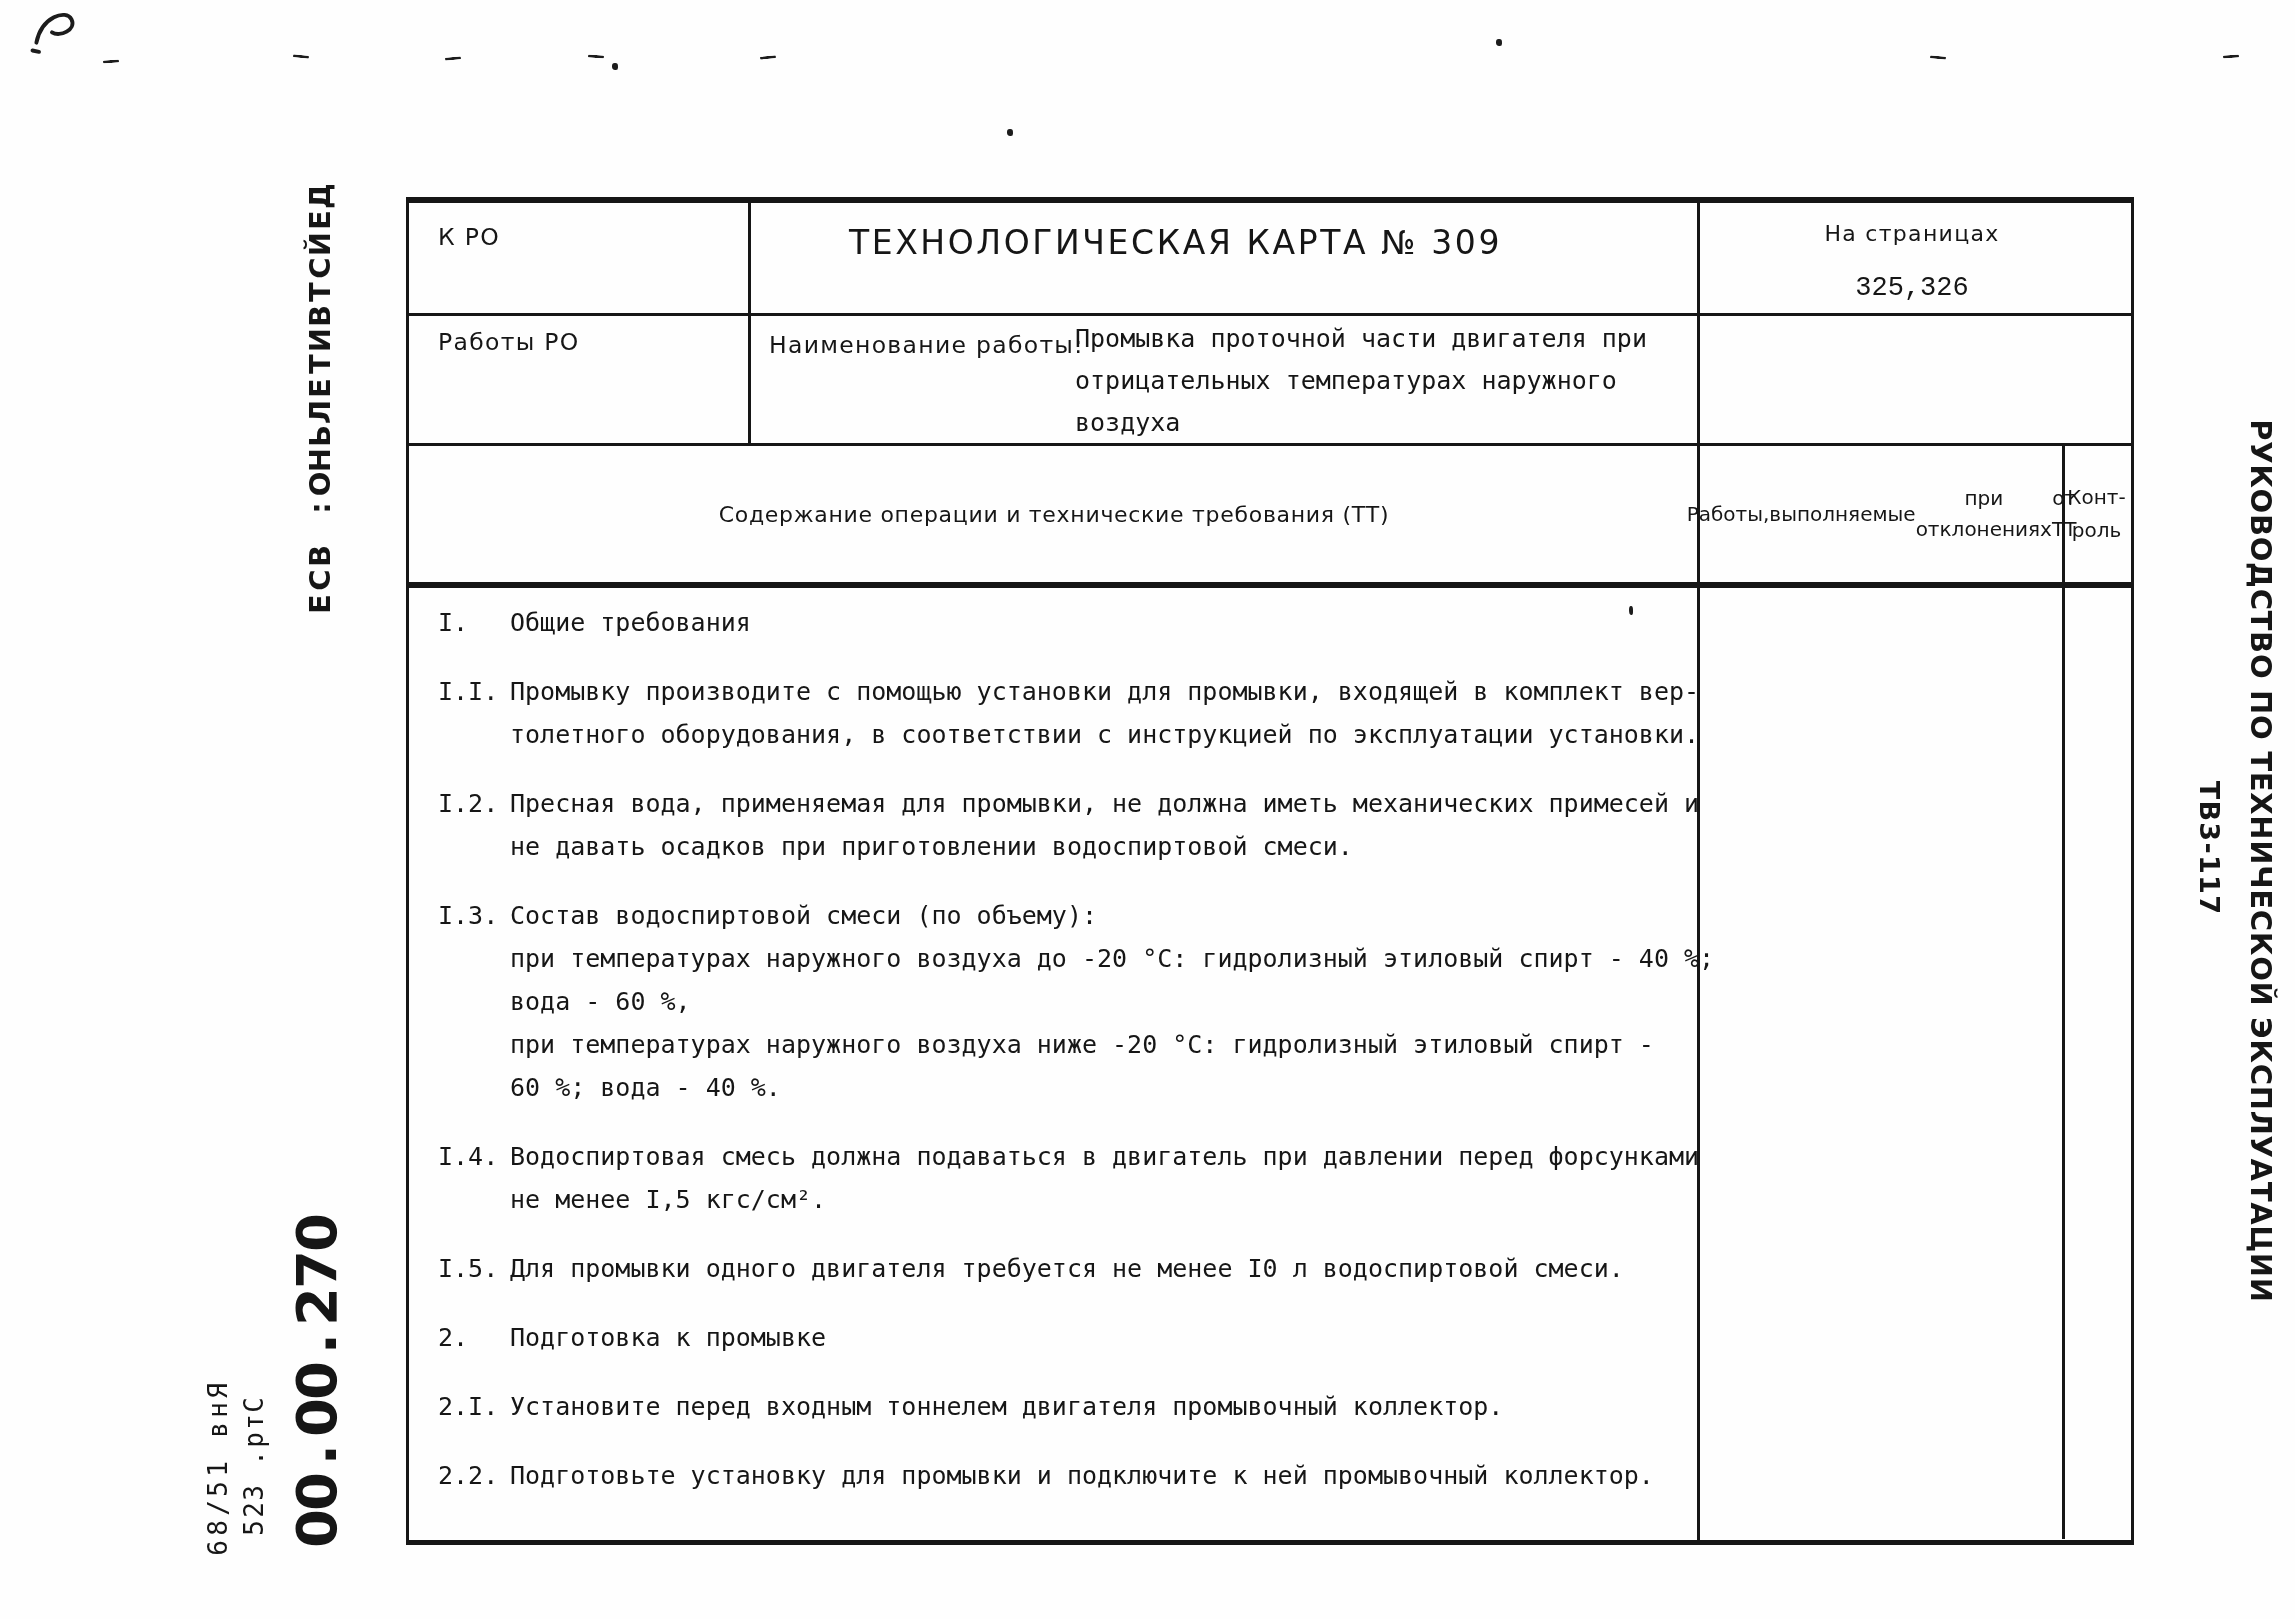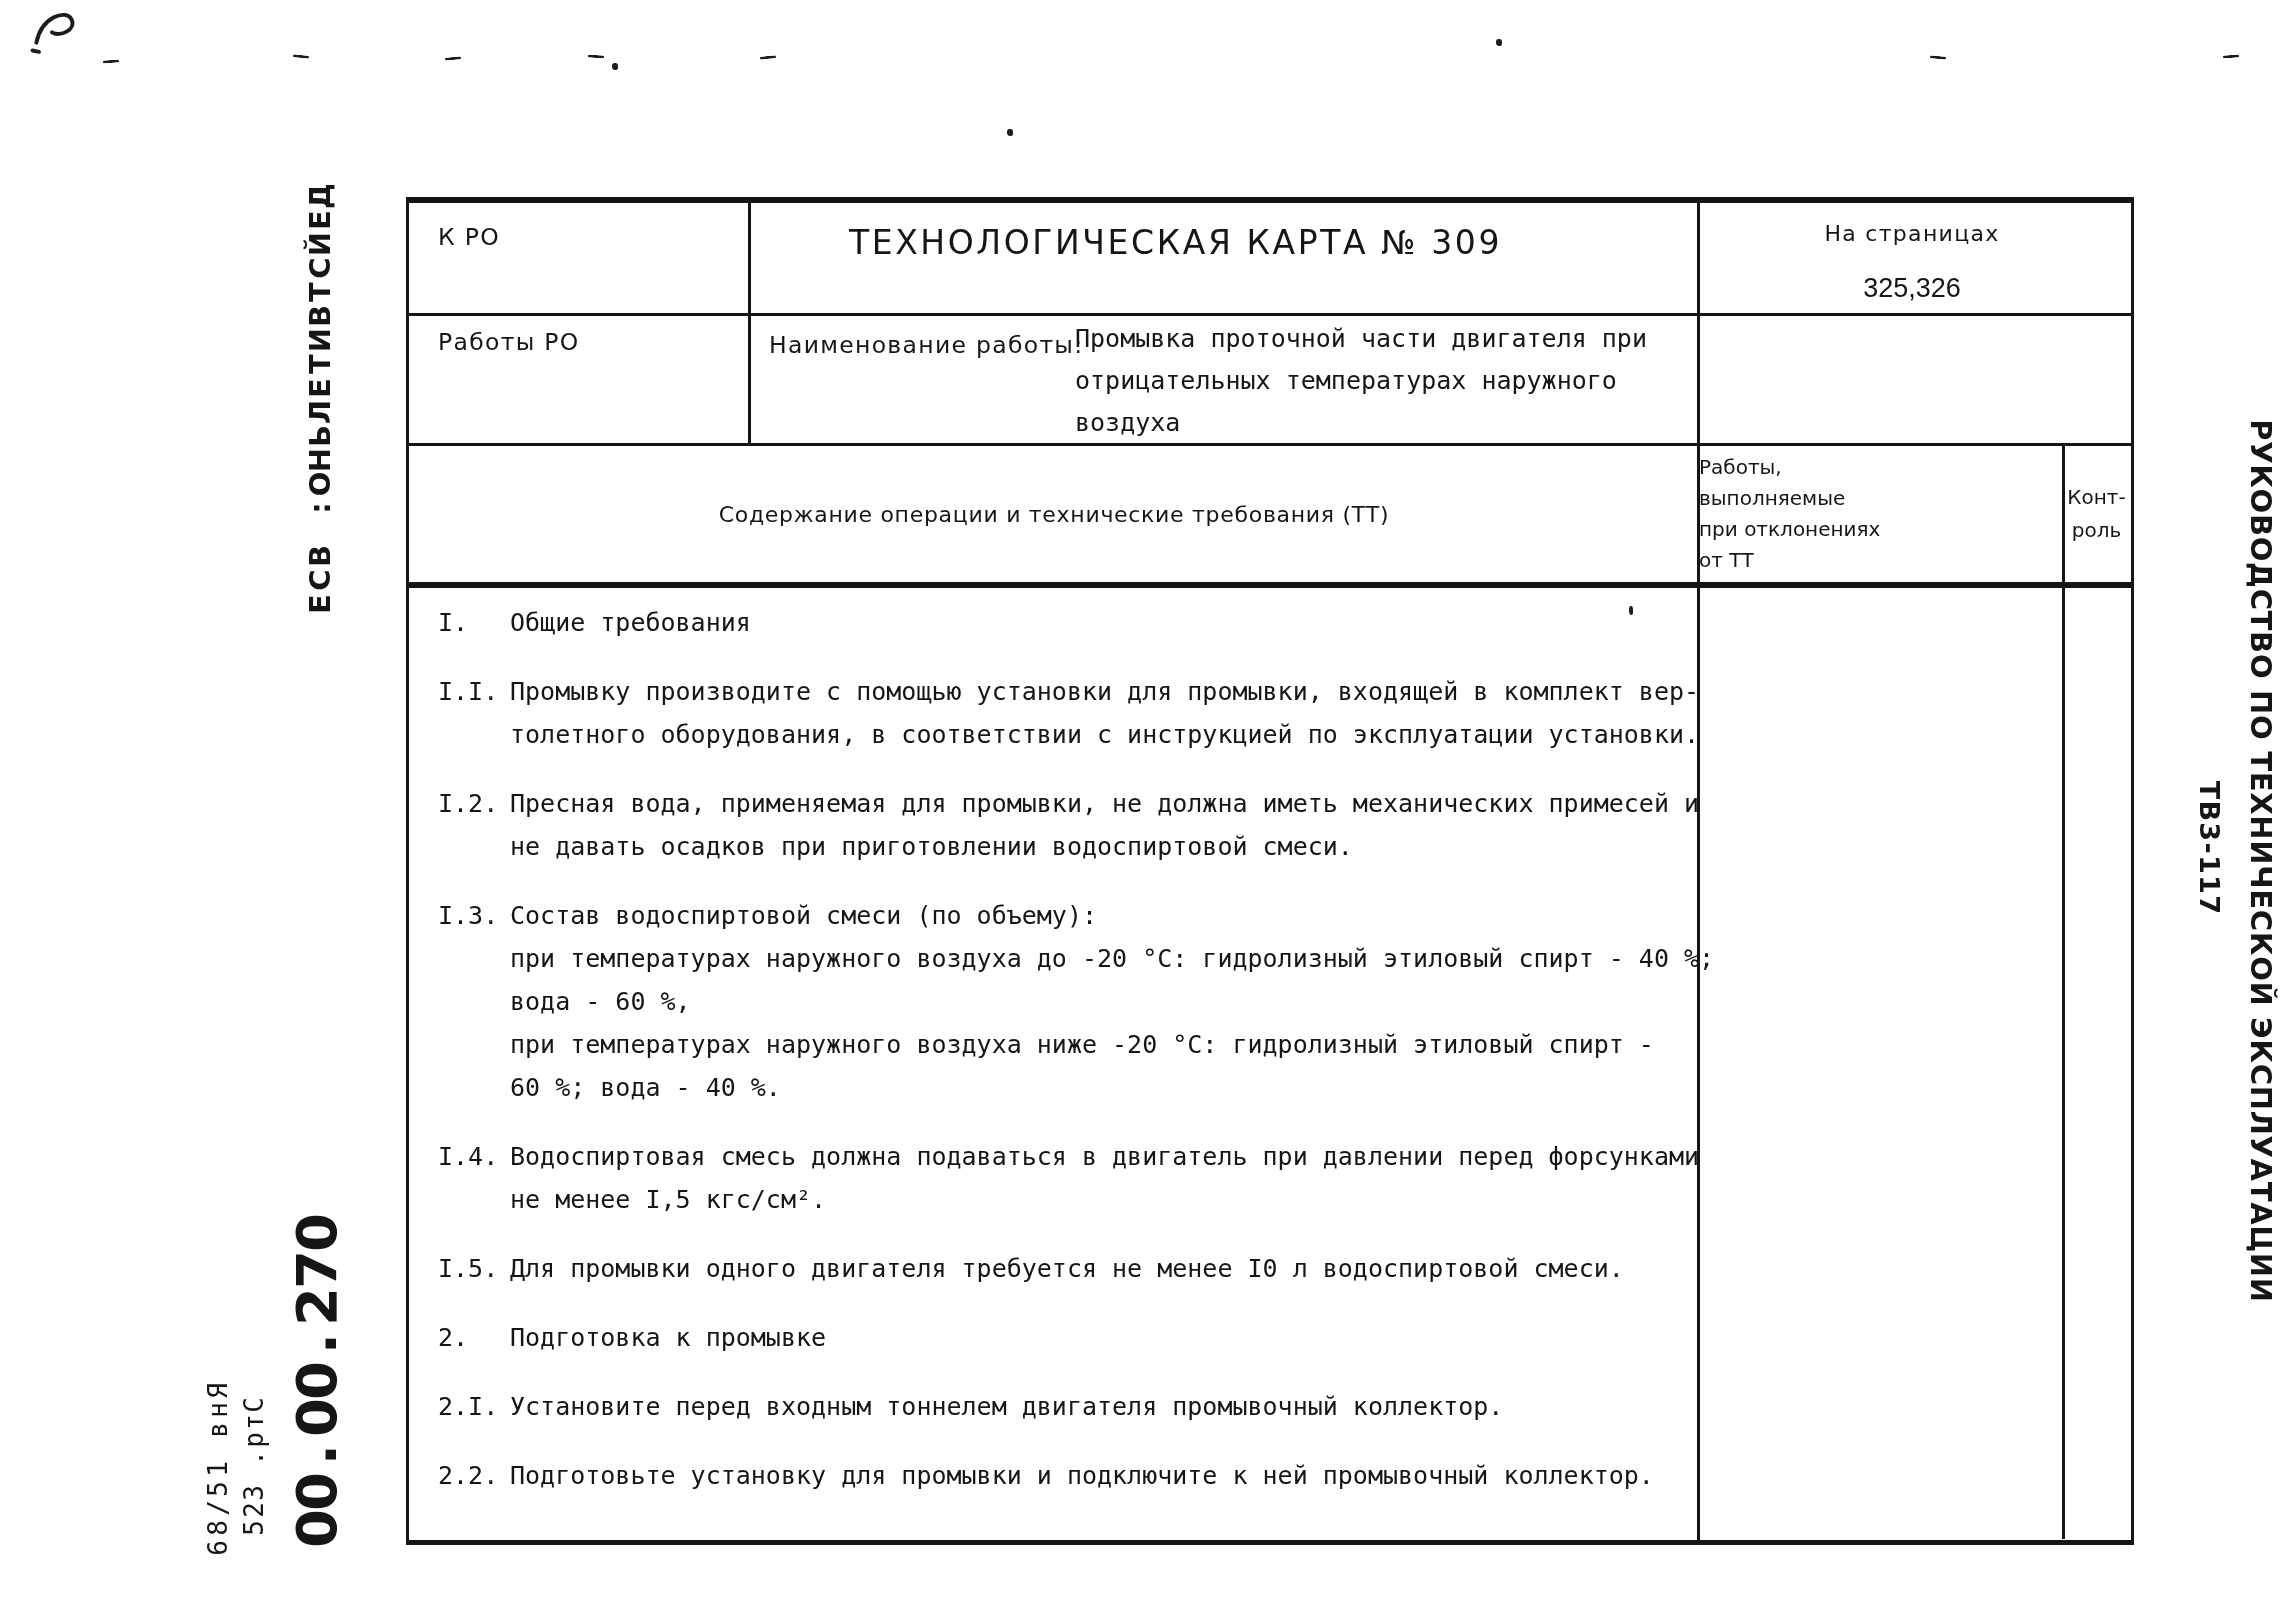--- a/index.html
+++ b/index.html
@@ -19,33 +19,33 @@
     margin-left:38px;
   }
   .hline,.vline{position:absolute;background:#161616;}
   
   .formlabel{position:absolute;font-size:23.5px;letter-spacing:1.3px;white-space:nowrap;}
   .card-title{
     position:absolute;left:339px;top:19.6px;width:831px;text-align:center;
     font-size:33px;letter-spacing:2.6px;white-space:nowrap;padding-left:12px;
   }
   .pages-label{position:absolute;left:1288px;top:18px;width:430px;text-align:center;font-size:22px;letter-spacing:1.3px;}
-  .pages-value{position:absolute;left:1288px;top:70px;width:430px;text-align:center;font-family:Liberation Sans, sans-serif;font-size:27px;}
+  .pages-value{position:absolute;left:1288px;top:70px;width:430px;text-align:center;font-family:Liberation Mono, monospace;font-size:27px;}
   .work-lines{
     position:absolute;left:666px;top:115px;
     font-family:"DejaVu Sans Mono",monospace;font-size:25px;line-height:42px;white-space:nowrap;
   }
   .colhead-content{
     position:absolute;left:0;top:243px;width:1290px;height:136px;
     display:flex;align-items:center;justify-content:center;
     font-size:22px;letter-spacing:0.7px;
   }
   .colhead-dev{
     position:absolute;left:1290px;top:243px;width:365px;height:136px;
-    display:flex;flex-direction:column;align-items:flex-start;justify-content:center;
+    display:flex;flex-direction:row;align-items:center;justify-content:center;
     font-size:20px;line-height:31px;text-align:center;
   }
   .colhead-ctrl{
     position:absolute;left:1655px;top:243px;width:65px;height:136px;
     display:flex;flex-direction:column;justify-content:center;
     font-size:20px;line-height:33px;text-align:center;
   }
   
   .ops{
     position:absolute;left:29px;top:398px;width:1258px;

